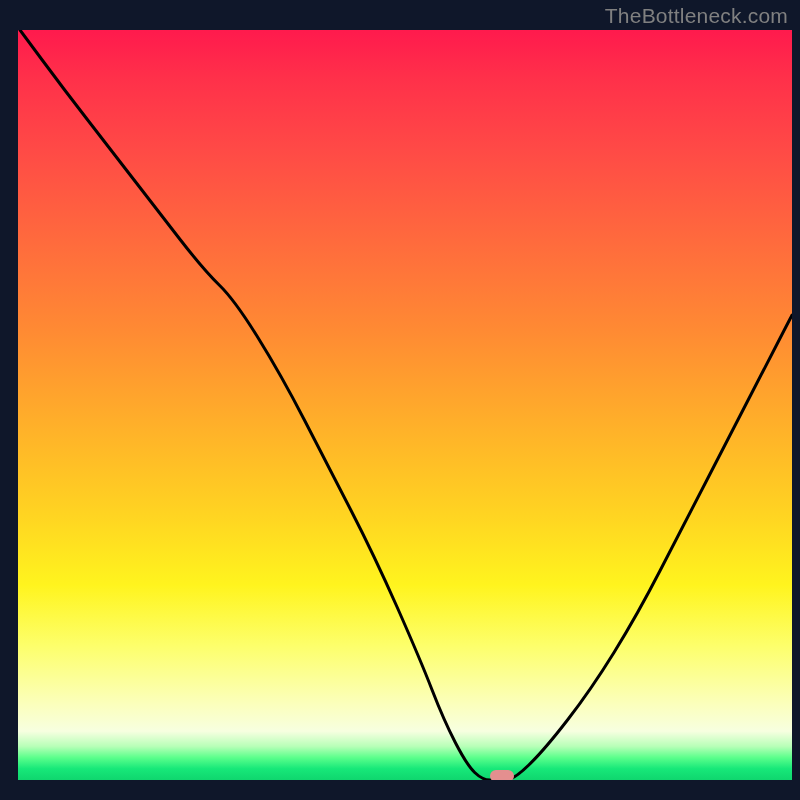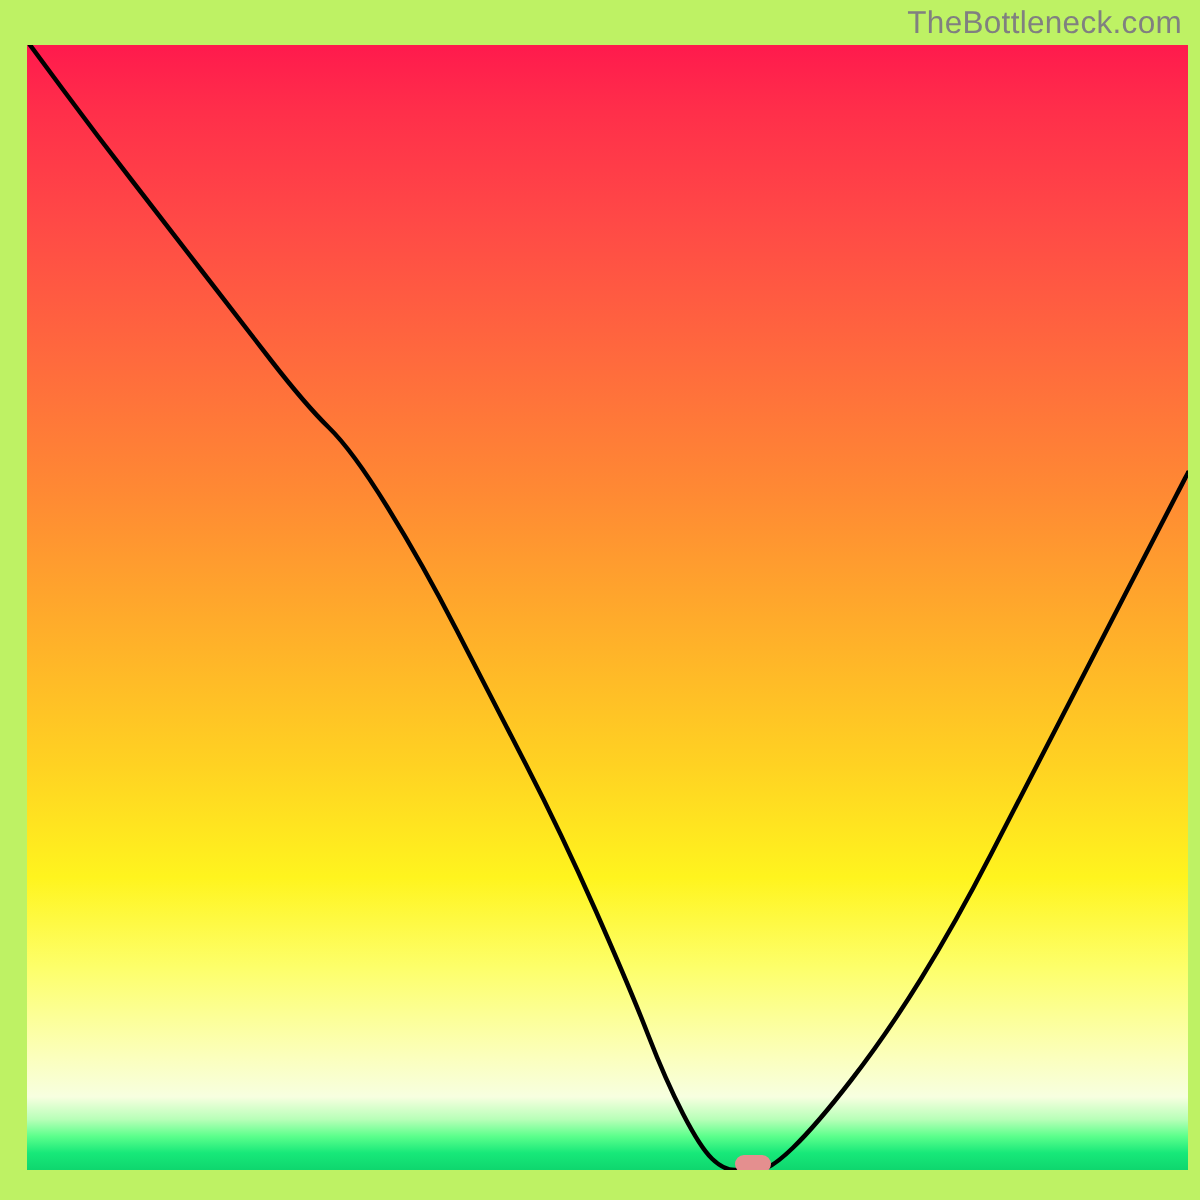--- a/index.html
+++ b/index.html
@@ -8,21 +8,21 @@
     width: 800px;
     height: 800px;
     background: #000;
     font-family: Arial, Helvetica, sans-serif;
     overflow: hidden;
   }
   .frame {
     position: relative;
     width: 800px;
     height: 800px;
-    background: #bef264;
+    background: #0f172a;
   }
   .watermark {
     position: absolute;
     top: 4px;
     right: 12px;
     color: #808080;
     font-size: 21px;
     letter-spacing: 0.2px;
     font-weight: 400;
     z-index: 4;

